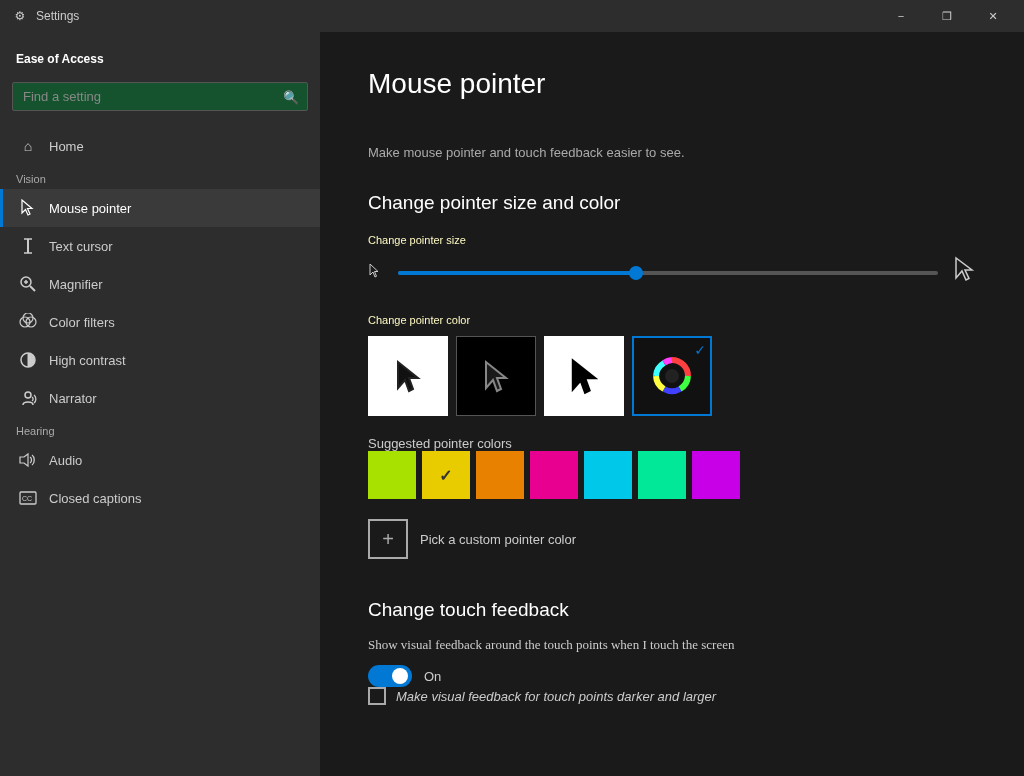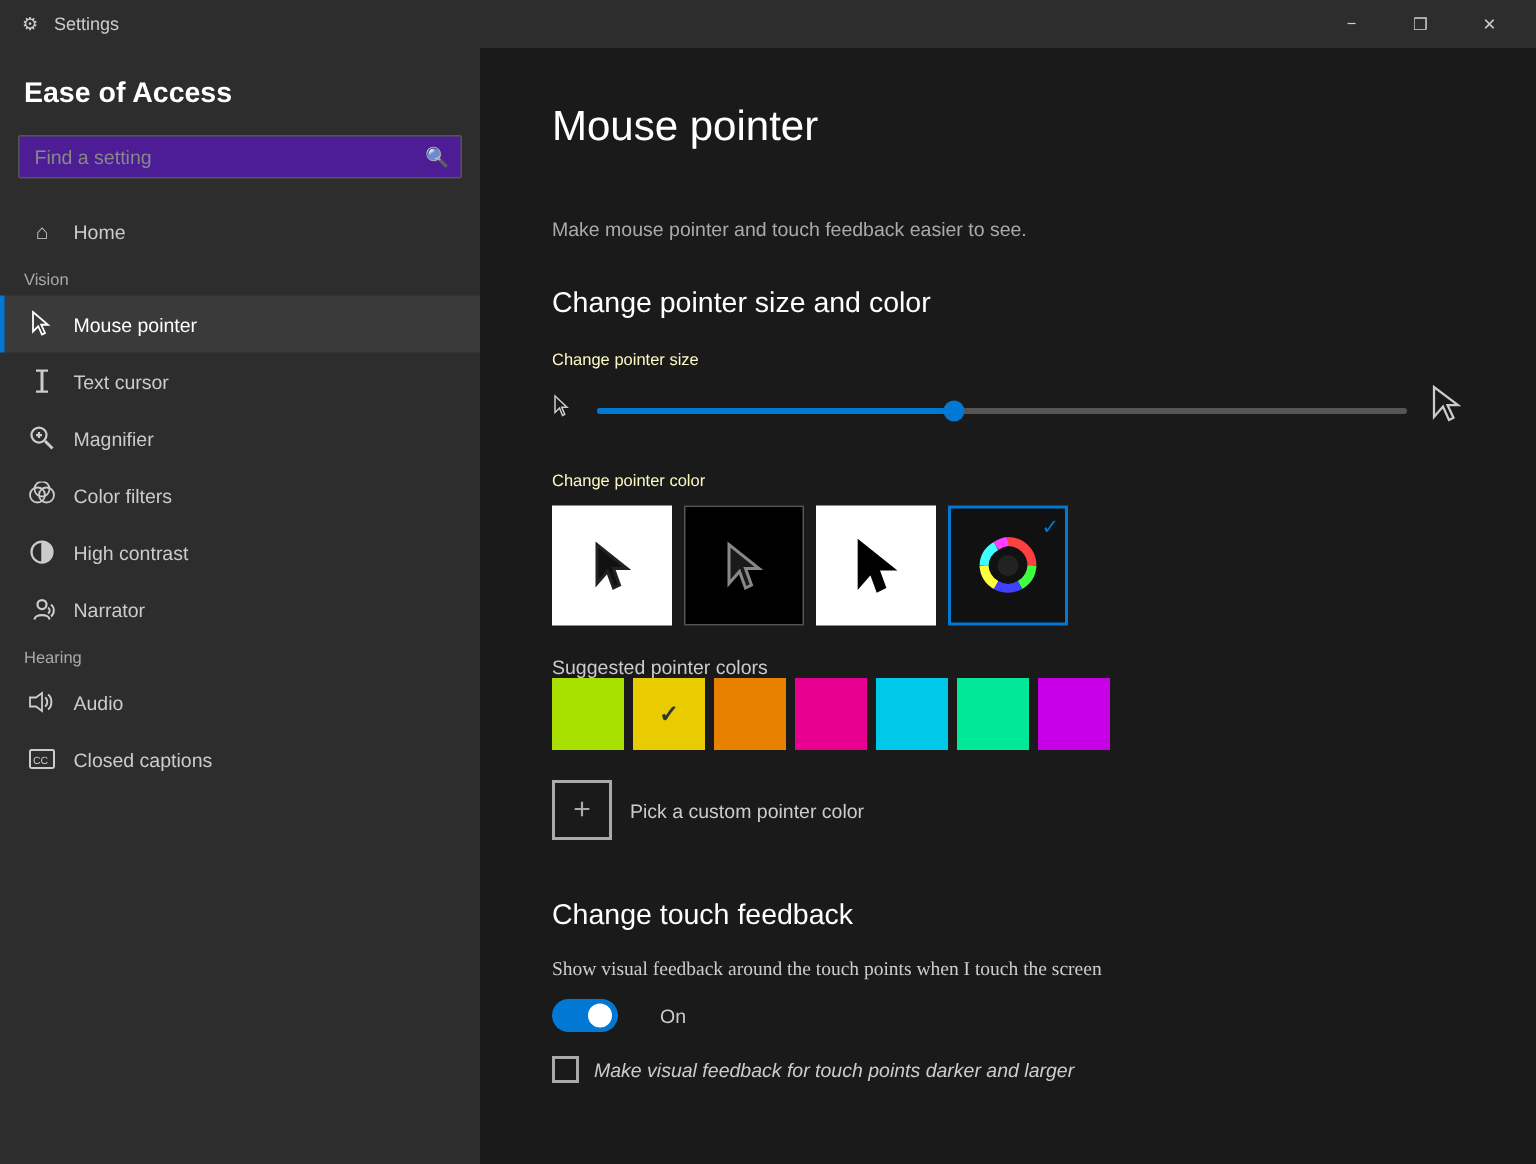--- a/index.html
+++ b/index.html
@@ -66,32 +66,32 @@
     .sidebar {
       width: 320px;
       background: #2d2d2d;
       flex-shrink: 0;
       overflow-y: auto;
       padding-bottom: 20px;
     }
 
     .sidebar-header {
       padding: 20px 16px 8px 16px;
-      font-size: 19px;
+      font-size: 12px;
       font-weight: 600;
       color: #fff;
     }
 
     .sidebar-search {
       margin: 8px 12px 16px 12px;
       position: relative;
     }
     .sidebar-search input {
       width: 100%;
-      background: #4c1d95;
+      background: #14532d;
       border: 1px solid #555;
       color: #ccc;
       padding: 6px 20px 6px 10px;
       font-size: 13px;
       outline: none;
       border-radius: 2px;
     }
     .sidebar-search input::placeholder { color: #888; }
     .sidebar-search .search-icon {
       position: absolute;
@@ -305,22 +305,21 @@
       font-size: 13px;
       color: #ccc;
       margin-bottom: 12px;
       font-family: Liberation Serif, serif;
     }
 
     
     .toggle-row {
       display: flex;
       align-items: center;
-      gap: 28px;
-      margin-bottom: 16px;
+      gap: 12px;
     }
     .toggle {
       width: 44px;
       height: 22px;
       background: #0078d4;
       border-radius: 11px;
       position: relative;
       cursor: pointer;
     }
     .toggle-thumb {

